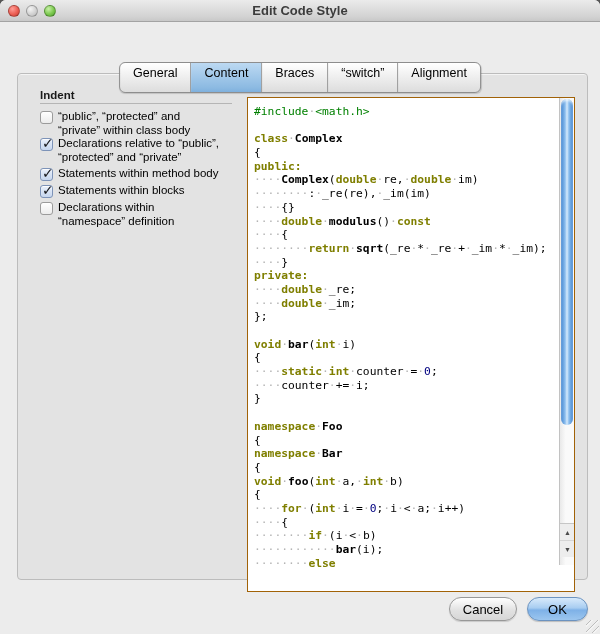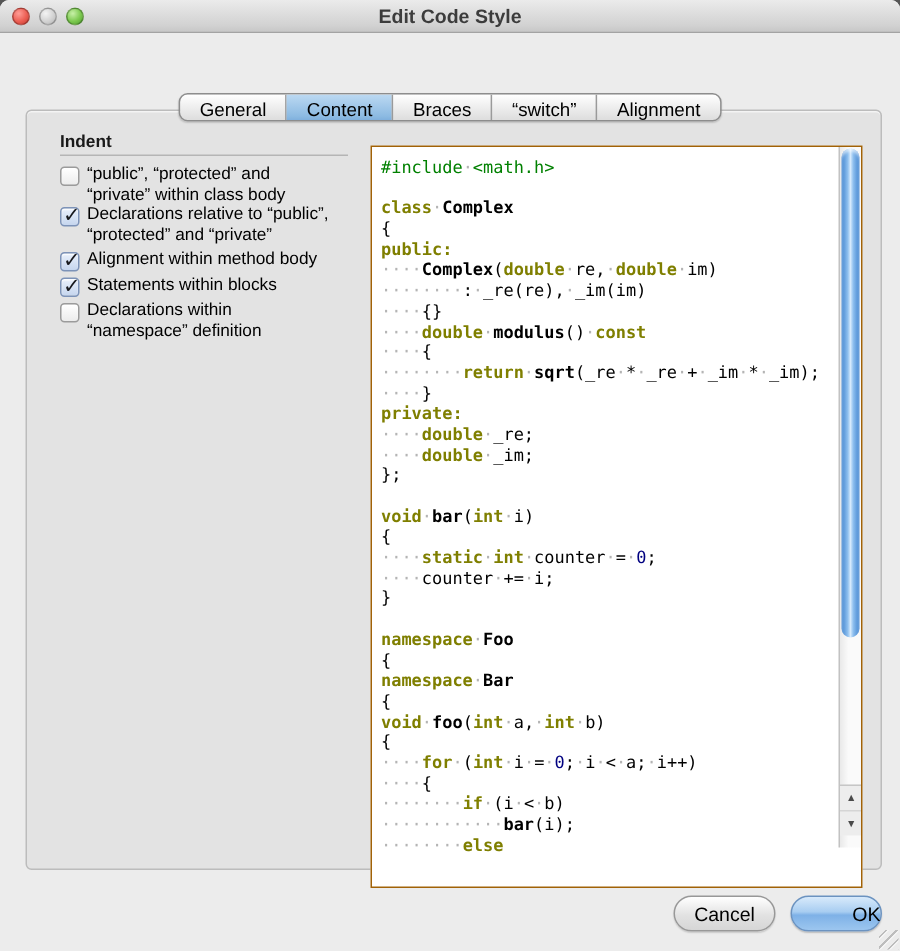--- a/index.html
+++ b/index.html
@@ -37,21 +37,21 @@
   .caret{display:inline-block;width:1px;height:14px;background:#000;vertical-align:-2px;margin-left:1px;}
   
   .groupbox{
     position:absolute;left:17px;top:73px;width:571px;height:507px;
     background:#e3e3e3;border:1px solid #bcbcbc;border-radius:4px;
     box-shadow:inset 0 1px 0 rgba(255,255,255,.6);
   }
   
   .tabbar{
     position:absolute;top:62px;left:50%;transform:translateX(-50%);
-    display:inline-flex;height:19px;border:1px solid #8d8d8d;border-radius:6px;
+    display:inline-flex;height:31px;border:1px solid #8d8d8d;border-radius:6px;
     overflow:hidden;background:linear-gradient(#ffffff,#dddddd);
     box-shadow:0 1px 1px rgba(0,0,0,.15);
   }
   .tab{
     padding:3px 13px 0 13px;font-size:12.5px;color:#000;border-right:1px solid #9a9a9a;
     cursor:default;white-space:nowrap;
   }
   .tab:last-child{border-right:none;}
   .tab.selected{background:linear-gradient(#bcd9f2,#8cbae2 85%,#7fb0dd);}
   
@@ -111,21 +111,21 @@
     font-size:13px;text-align:center;padding-top:4px;color:#000;cursor:default;
   }
   .btn-cancel{
     left:449px;width:68px;
     background:linear-gradient(#ffffff,#e2e2e2 55%,#d6d6d6);
     border:1px solid #989898;box-shadow:0 1px 1px rgba(0,0,0,.15);
   }
   .btn-ok{
     left:527px;width:61px;
     background:linear-gradient(#d8eafb,#a8cdf1 45%,#7eb1e7 55%,#9cc6ef);
-    border:1px solid #6c93c0;box-shadow:0 1px 1px rgba(0,0,0,.2);text-align:right;
+    border:1px solid #6c93c0;box-shadow:0 1px 1px rgba(0,0,0,.2);
   }
   .grip{
     position:absolute;right:1px;bottom:1px;width:13px;height:13px;
     background:repeating-linear-gradient(135deg,transparent 0 3px,#bdbdbd 3px 4px,#f4f4f4 4px 5px);
   }
 </style>
 </head>
 <body>
 
 <div class="window">
@@ -154,21 +154,21 @@
       <div class="cbrow" style="top: 110px;">
         <div class="cbbox"></div>
         <div class="cblabel">“public”, “protected” and<br>“private” within class body</div>
       </div>
       <div class="cbrow" style="top: 137px;">
         <div class="cbbox checked"></div>
         <div class="cblabel">Declarations relative to “public”,<br>“protected” and “private”</div>
       </div>
       <div class="cbrow" style="top: 167px;">
         <div class="cbbox checked"></div>
-        <div class="cblabel">Alignment within method body</div>
+        <div class="cblabel">Statements within method body</div>
       </div>
       <div class="cbrow" style="top: 184px;">
         <div class="cbbox checked"></div>
         <div class="cblabel">Statements within blocks</div>
       </div>
       <div class="cbrow" style="top: 201px;">
         <div class="cbbox"></div>
         <div class="cblabel">Declarations within<br>“namespace” definition</div>
       </div>
     </div>

